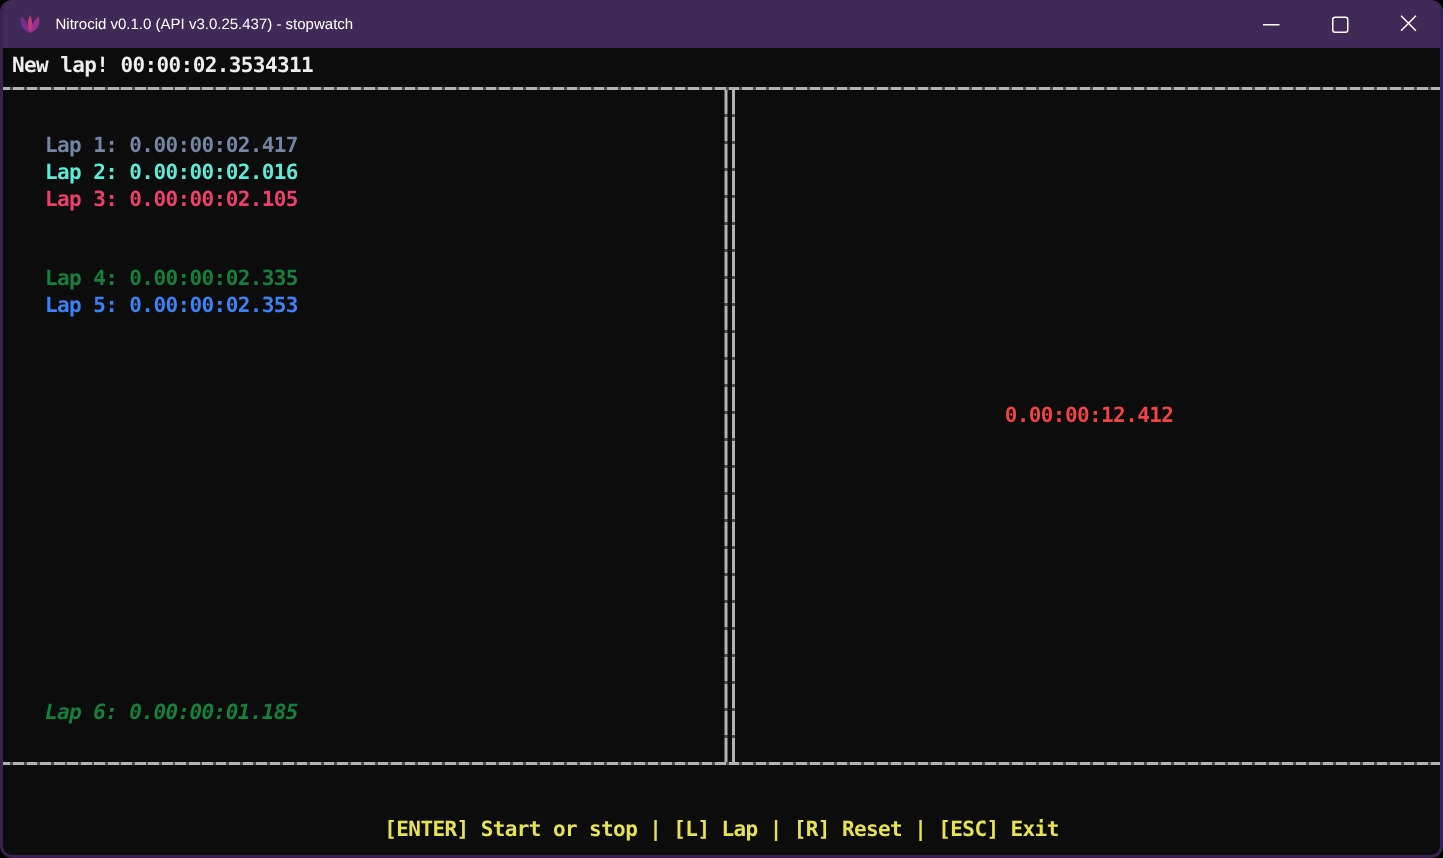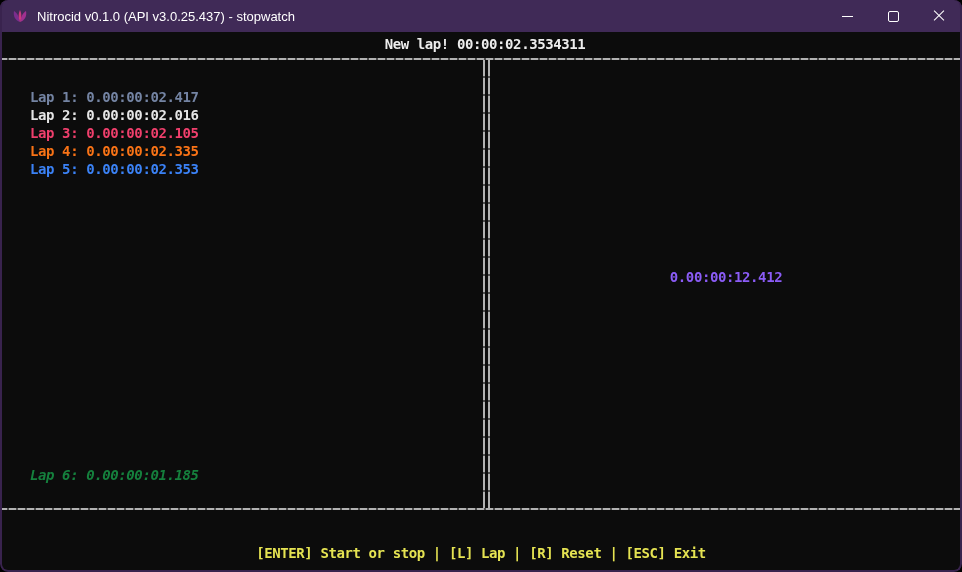--- a/index.html
+++ b/index.html
@@ -41,21 +41,21 @@
     color: #FFFFFF;
   }
   .app-icon {
     width: 16px;
     height: 16px;
     margin-left: 12px;
     flex: 0 0 auto;
   }
   .title-text {
     margin-left: 9px;
-    font-size: 13px;
+    font-size: 10px;
     white-space: nowrap;
   }
   .win-controls {
     margin-left: auto;
     display: flex;
     height: 100%;
   }
   .win-btn {
     width: 46px;
     height: 100%;
@@ -102,21 +102,20 @@
     font-weight: bold;
     letter-spacing: -0.4px;
   }
   .status-line {
     position: absolute;
     top: 0; left: 0; right: 0;
     height: 26px;
     line-height: 24px;
     padding-left: 8px;
     white-space: pre;
-    text-align: center;
   }
   .hline {
     position: absolute;
     left: 0; right: 0;
     height: 2px;
     background: repeating-linear-gradient(90deg,
       #B2B2B2 0px, #B2B2B2 7px,
       #4E4E4E 7px, #4E4E4E 9px);
   }
   .hline-top    { top: 26px; }
@@ -207,27 +206,27 @@
   </div>
 
   <div class="console">
 
     <div class="status-line" style="color: rgb(237, 237, 237);">New lap! 00:00:02.3534311</div>
 
     <div class="hline hline-top"></div>
 
     <div class="panels">
       <div class="left-panel">
-        <div class="lap-list"><div style="color: rgb(116, 132, 163);">Lap 1: 0.00:00:02.417</div><div style="color: #e5e5e5;">Lap 2: 0.00:00:02.016</div><div style="color: rgb(239, 63, 108);">Lap 3: 0.00:00:02.105</div><div style="color: #f97316;">Lap 4: 0.00:00:02.335</div><div style="color: #3b82f6;">Lap 5: 0.00:00:02.353</div></div>
+        <div class="lap-list"><div style="color: rgb(116, 132, 163);">Lap 1: 0.00:00:02.417</div><div style="color: #5eead4;">Lap 2: 0.00:00:02.016</div><div style="color: rgb(239, 63, 108);">Lap 3: 0.00:00:02.105</div><div style="color: #15803d; margin-top: 35px;">Lap 4: 0.00:00:02.335</div><div style="color: #3b82f6;">Lap 5: 0.00:00:02.353</div></div>
         <div class="current-lap" style="color: #15803d; font-style: italic;">Lap 6: 0.00:00:01.185</div>
       </div>
       <div class="vline vline-a"></div>
       <div class="vline vline-b"></div>
       <div class="right-panel">
-        <div class="elapsed-time" style="color: #8b5cf6;">0.00:00:12.412</div>
+        <div class="elapsed-time" style="color: #ef4444;">0.00:00:12.412</div>
       </div>
     </div>
 
     <div class="hline hline-bottom"></div>
 
     <div class="bottom-bar" style="color: rgb(229, 227, 82);">[ENTER] Start or stop | [L] Lap | [R] Reset | [ESC] Exit</div>
 
   </div>
 </div>
 

